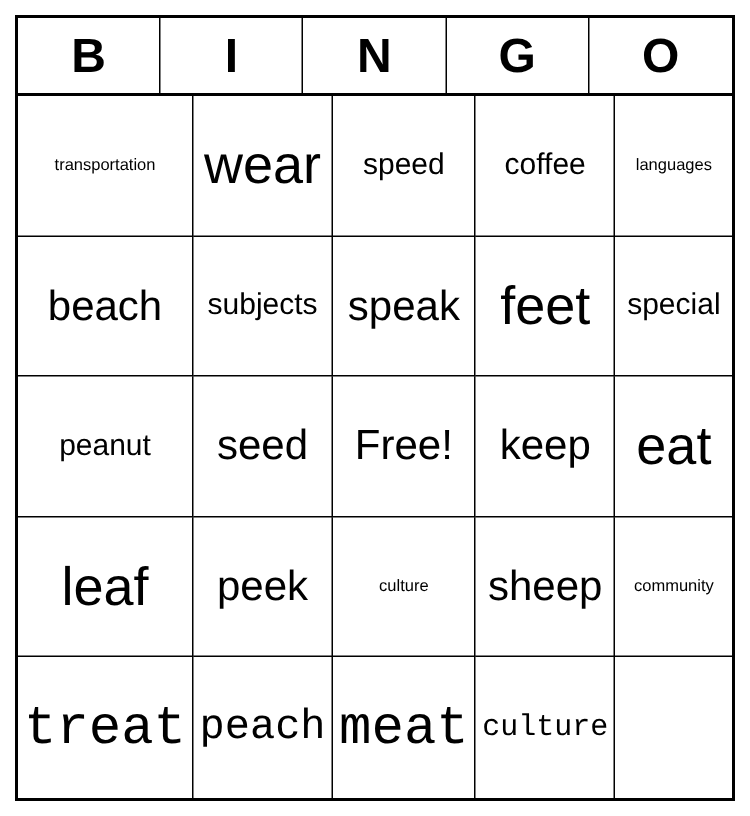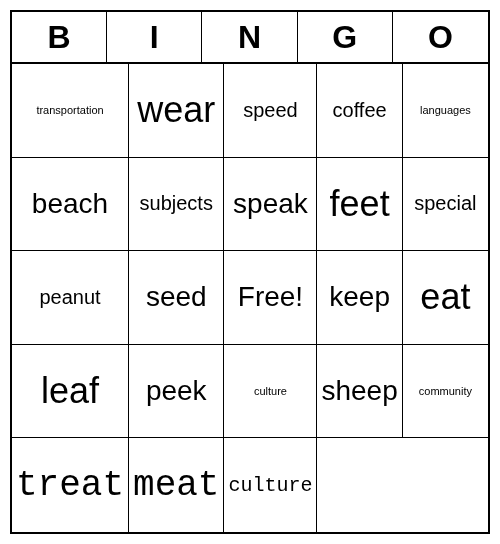--- a/index.html
+++ b/index.html
@@ -117,16 +117,17 @@
       <div class="bingo-cell large-text">seed</div>
       <div class="bingo-cell large-text">Free!</div>
       <div class="bingo-cell large-text">keep</div>
       <div class="bingo-cell xlarge-text">eat</div>
       <div class="bingo-cell xlarge-text">leaf</div>
       <div class="bingo-cell large-text">peek</div>
       <div class="bingo-cell small-text">culture</div>
       <div class="bingo-cell large-text">sheep</div>
       <div class="bingo-cell small-text">community</div>
       <div class="bingo-cell xlarge-text">treat</div>
+      <div class="bingo-cell large-text">peach</div>
       <div class="bingo-cell xlarge-text">meat</div>
       <div class="bingo-cell medium-text">culture</div>
     </div>
 </div>
 
 </body></html>

